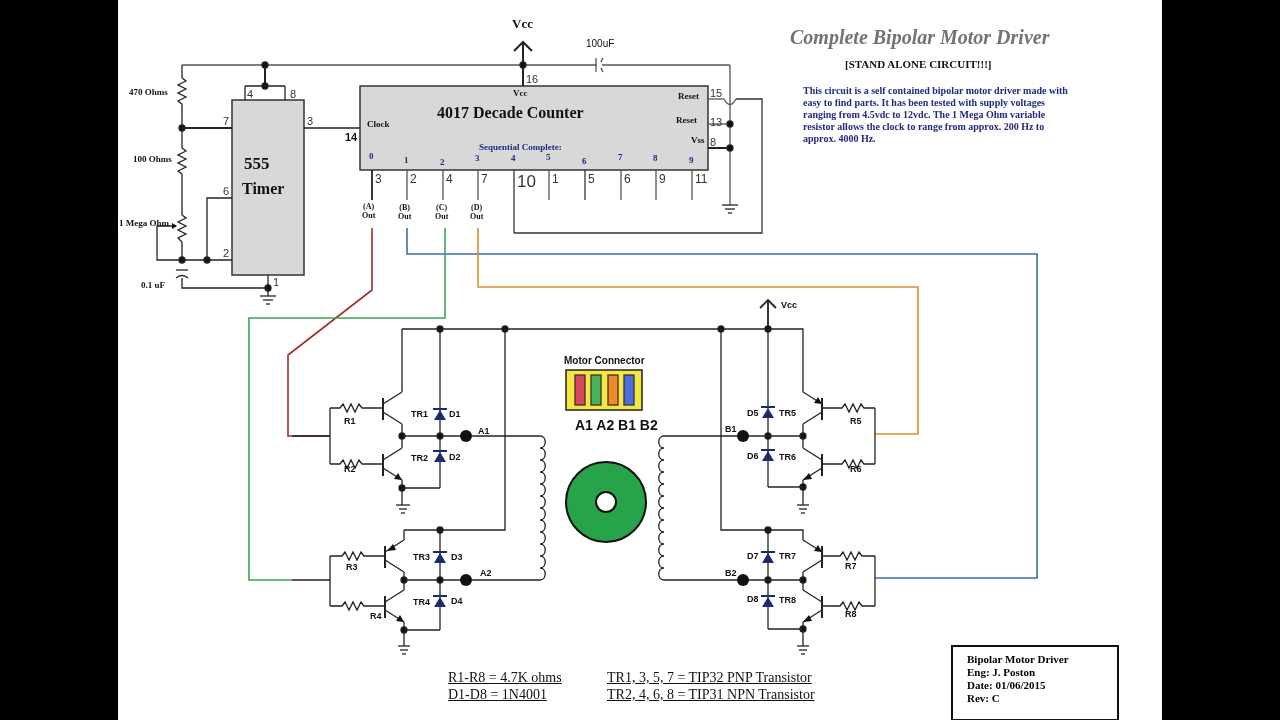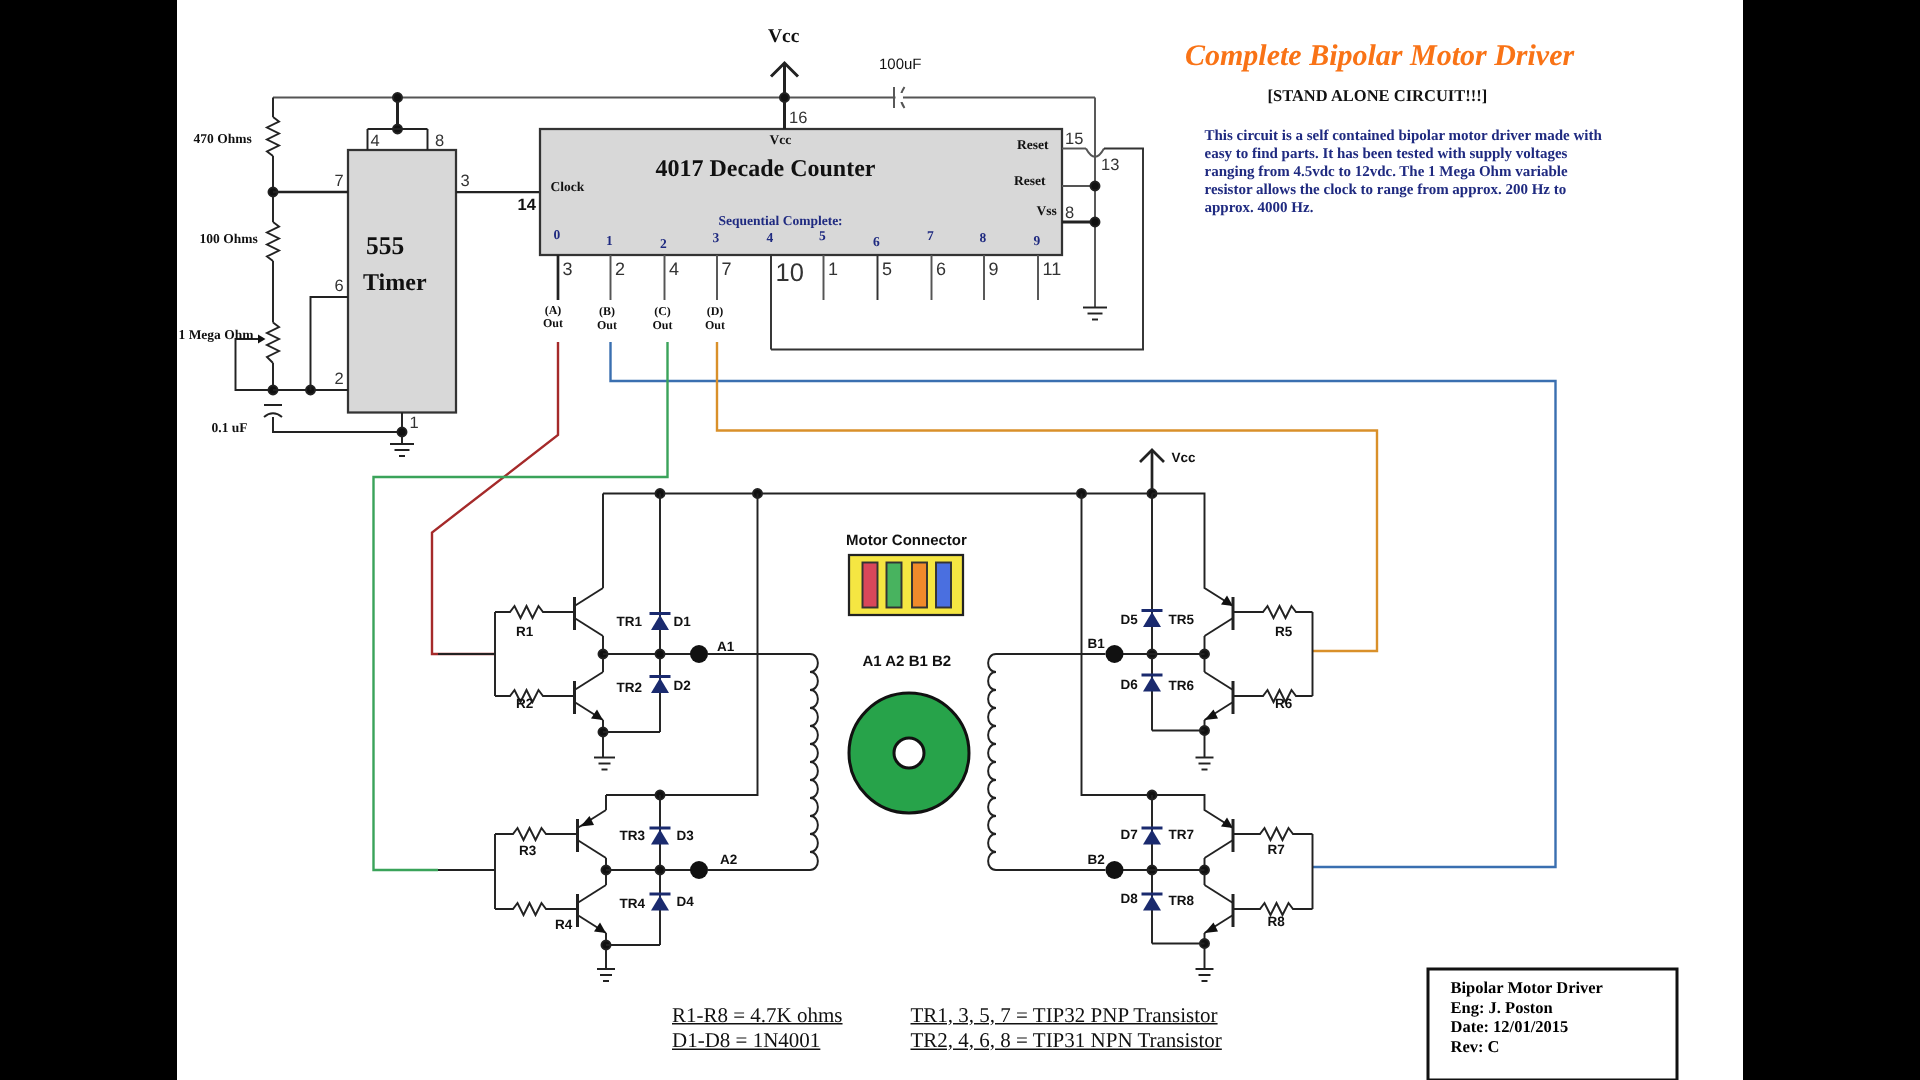--- a/index.html
+++ b/index.html
@@ -1,20 +1,20 @@
 <!DOCTYPE html>
 <html><head>
 <meta charset="utf-8">
 <style>
   html, body { margin:0; padding:0; }
   body { width:1280px; height:720px; background:#000; position:relative; overflow:hidden; font-family:"Liberation Serif", serif; }
   #sheet { position:absolute; left:118px; top:0; width:1044px; height:720px; background:#fff; }
   svg { position:absolute; left:0; top:0; }
   .lbl { position:absolute; white-space:nowrap; color:#111; }
-  .title { font-family:"Liberation Serif", serif; font-style:italic; font-weight:bold; color:#f97316; font-size:20px; }
+  .title { font-family:"Liberation Serif", serif; font-style:italic; font-weight:bold; color:#737373; font-size:20px; }
   .subtitle { font-weight:bold; font-size:11px; color:#111; }
   .desc { font-weight:bold; font-size:10px; color:#1f2a80; line-height:12px; white-space:normal; width:270px; }
   .bold { font-weight:bold; }
   .sans { font-family:"Liberation Sans", sans-serif; }
   .small { font-size:9px; }
   .pin { font-family:"Liberation Sans", sans-serif; font-size:11px; color:#333; }
   .blue { color:#1f2a80; }
   .titleblock { position:absolute; left:951px; top:645px; width:164px; height:72px; border:2px solid #111; background:#fff; }
   .titleblock div { font-weight:bold; font-size:11px; line-height:13px; }
   .notes { font-size:14px; line-height:16px;text-decoration:underline; }
@@ -276,21 +276,21 @@
 <div class="lbl bold" style="left:437px;top:104px;font-size:16px;">4017 Decade Counter</div>
 <div class="lbl bold small" style="left:513px;top:88px;">Vcc</div>
 <div class="lbl bold small" style="left:367px;top:119px;">Clock</div>
 <div class="lbl bold small" style="left:678px;top:91px;">Reset</div>
 <div class="lbl bold small" style="left:676px;top:115px;">Reset</div>
 <div class="lbl bold small" style="left:691px;top:135px;">Vss</div>
 <div class="lbl bold small blue" style="left:479px;top:142px;">Sequential Complete:</div>
 <div class="lbl pin" style="left:345px;top:131px;font-weight:bold;color:#111;">14</div>
 <div class="lbl pin" style="left:526px;top:73px;">16</div>
 <div class="lbl pin" style="left:710px;top:87px;">15</div>
-<div class="lbl pin" style="left:710px;top:104px;padding-left:24px;">13</div>
+<div class="lbl pin" style="left:710px;top:116px;">13</div>
 <div class="lbl pin" style="left:710px;top:136px;">8</div>
 <div class="lbl bold" style="left:586px;top:38px;font-size:10px;font-family:'Liberation Sans',sans-serif;font-weight:normal;">100uF</div>
 
 <div id="outIdx">
     <div class="lbl bold small blue" style="left: 369px; top: 151px;">0</div>
     <div class="lbl bold small blue" style="left: 404px; top: 155px;">1</div>
     <div class="lbl bold small blue" style="left: 440px; top: 157px;">2</div>
     <div class="lbl bold small blue" style="left: 475px; top: 153px;">3</div>
     <div class="lbl bold small blue" style="left: 511px; top: 153px;">4</div>
     <div class="lbl bold small blue" style="left: 546px; top: 152px;">5</div>
@@ -341,25 +341,25 @@
 <div class="lbl sans bold small" style="left:779px;top:551px;">TR7</div>
 <div class="lbl sans bold small" style="left:779px;top:595px;">TR8</div>
 <div class="lbl sans bold small" style="left:747px;top:408px;">D5</div>
 <div class="lbl sans bold small" style="left:747px;top:451px;">D6</div>
 <div class="lbl sans bold small" style="left:747px;top:551px;">D7</div>
 <div class="lbl sans bold small" style="left:747px;top:594px;">D8</div>
 <div class="lbl sans bold small" style="left:725px;top:424px;">B1</div>
 <div class="lbl sans bold small" style="left:725px;top:568px;">B2</div>
 
 <div class="lbl sans bold" style="left:564px;top:355px;font-size:10px;">Motor Connector</div>
-<div class="lbl sans bold" style="left:575px;top:436px;font-size:10px;">A1 A2 B1 B2</div>
+<div class="lbl sans bold" style="left:575px;top:417px;font-size:14px;">A1 A2 B1 B2</div>
 
 <div class="lbl notes" style="left:448px;top:670px;">R1-R8 = 4.7K ohms</div>
 <div class="lbl notes" style="left:448px;top:687px;">D1-D8 = 1N4001</div>
 <div class="lbl notes" style="left:607px;top:670px;">TR1, 3, 5, 7 = TIP32 PNP Transistor</div>
 <div class="lbl notes" style="left:607px;top:687px;">TR2, 4, 6, 8 = TIP31 NPN Transistor</div>
 
 <div class="titleblock">
   <div style="margin:6px 0 0 14px;">Bipolar Motor Driver</div>
   <div style="margin-left:14px;">Eng:  J. Poston</div>
-  <div style="margin-left:14px;">Date:  12/01/2015</div>
+  <div style="margin-left:14px;">Date:  01/06/2015</div>
   <div style="margin-left:14px;">Rev:   C</div>
 </div>
 
 </body></html>

